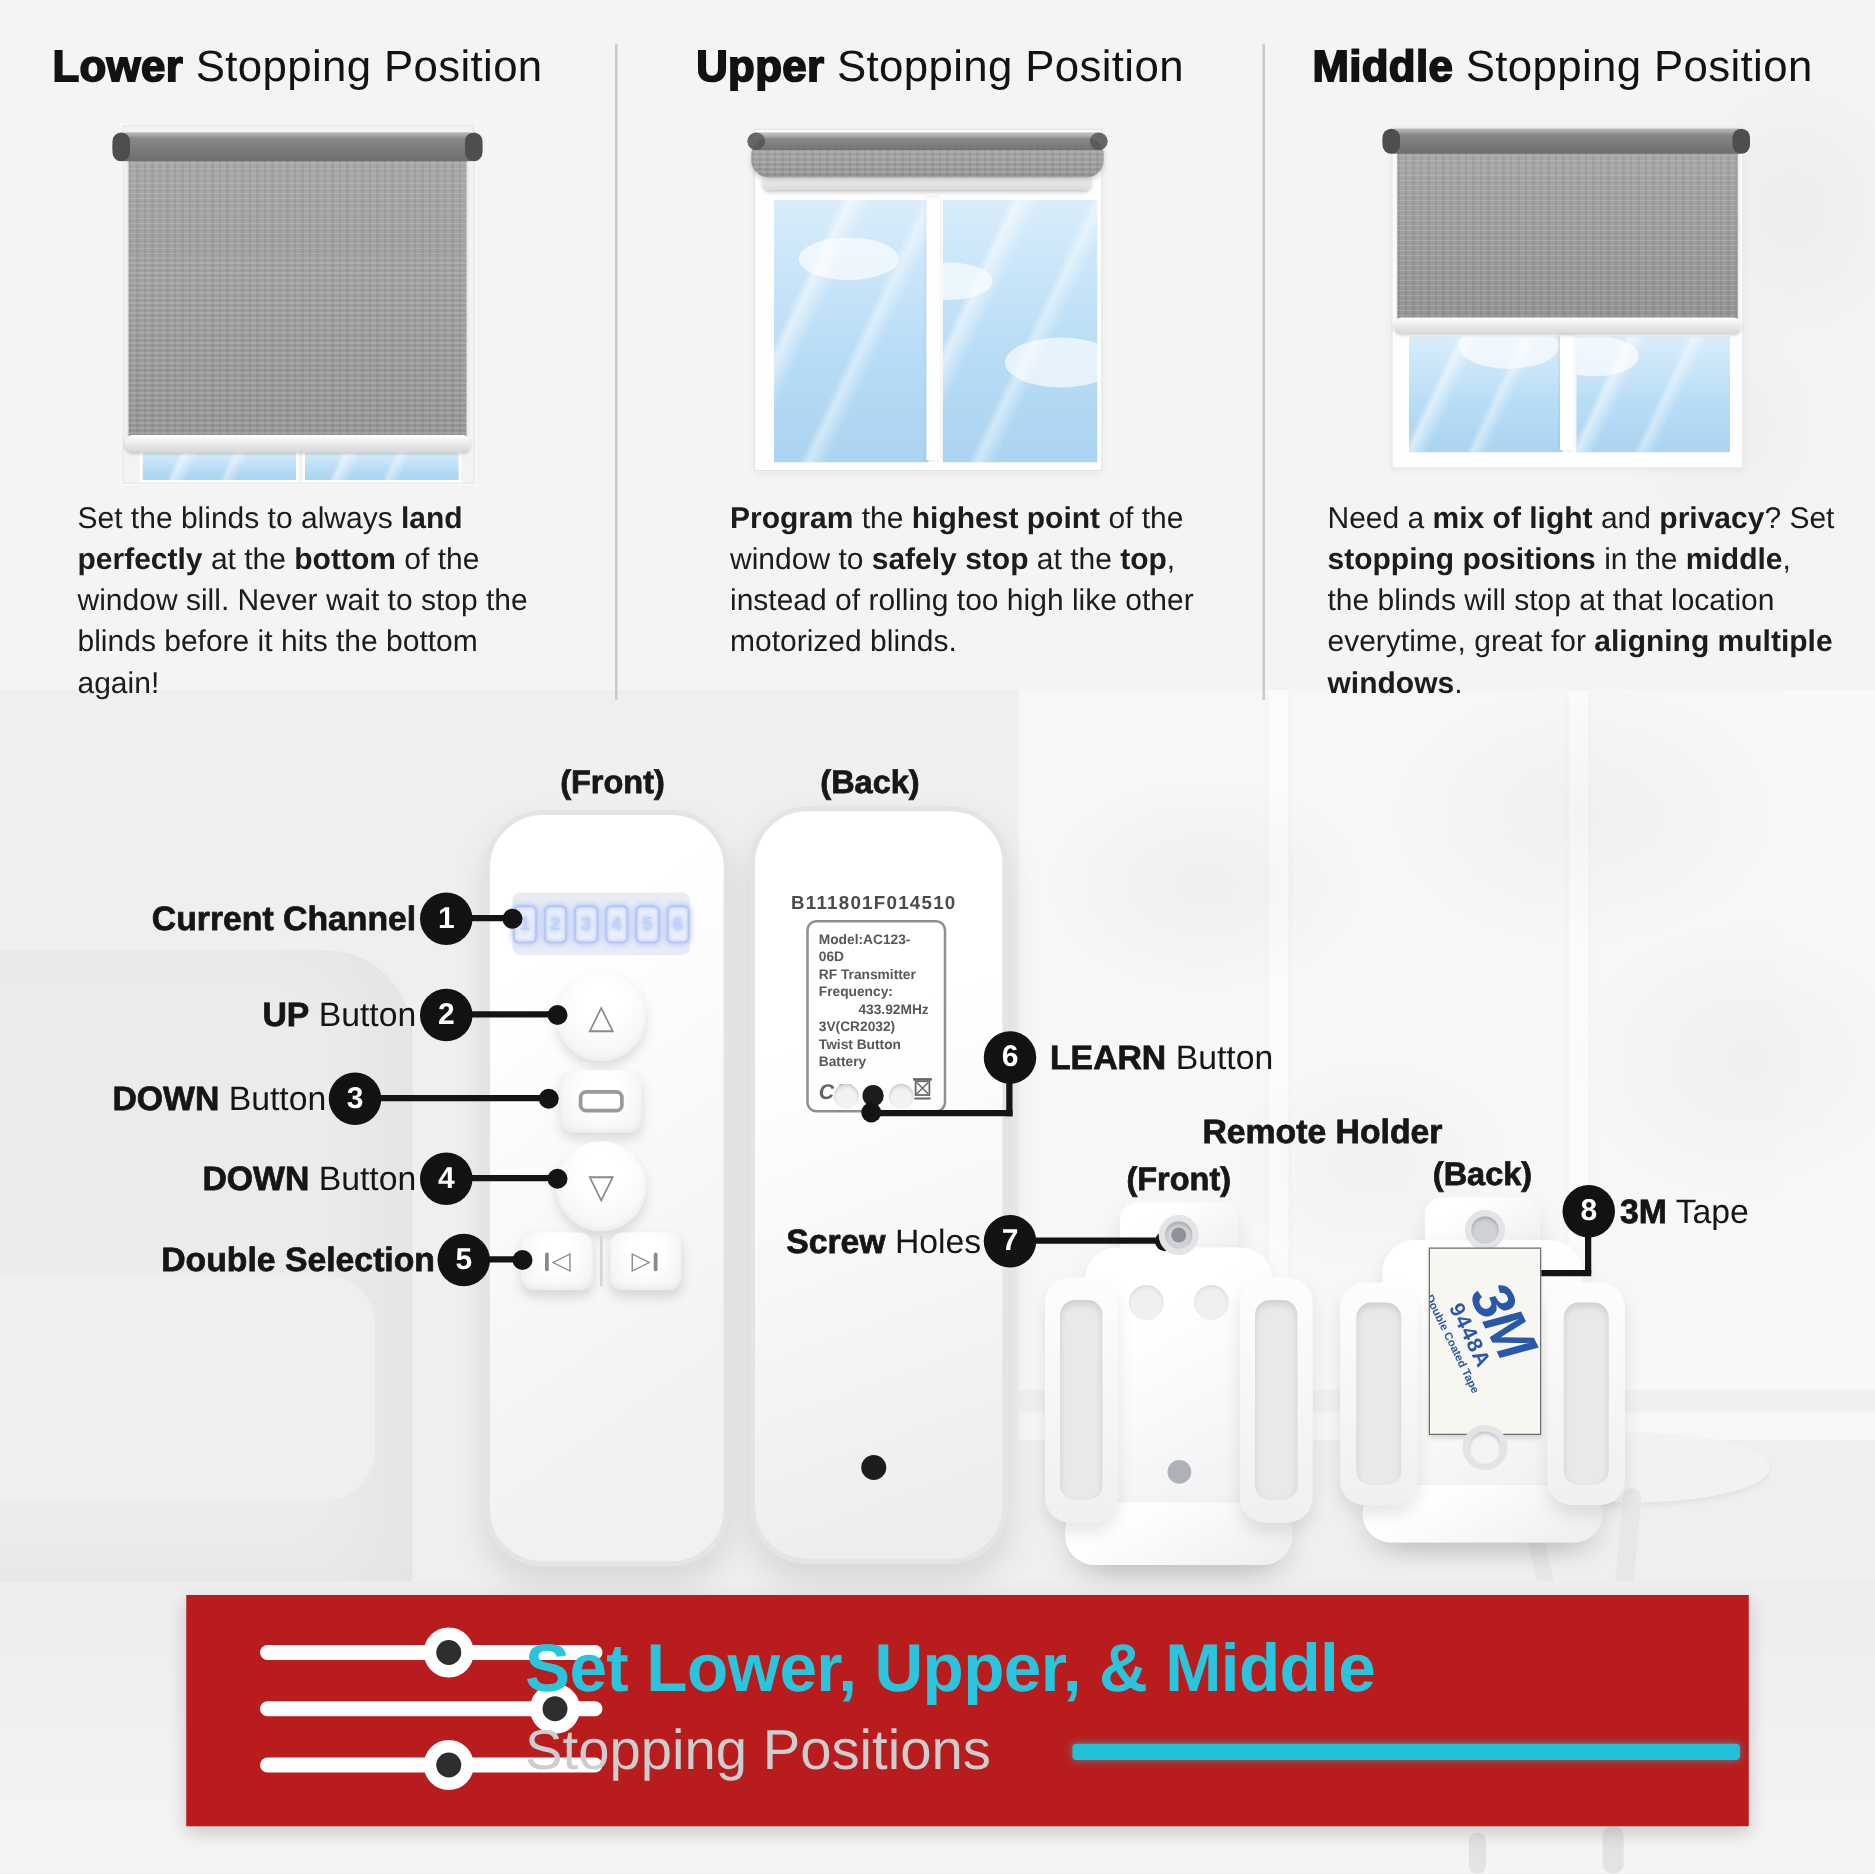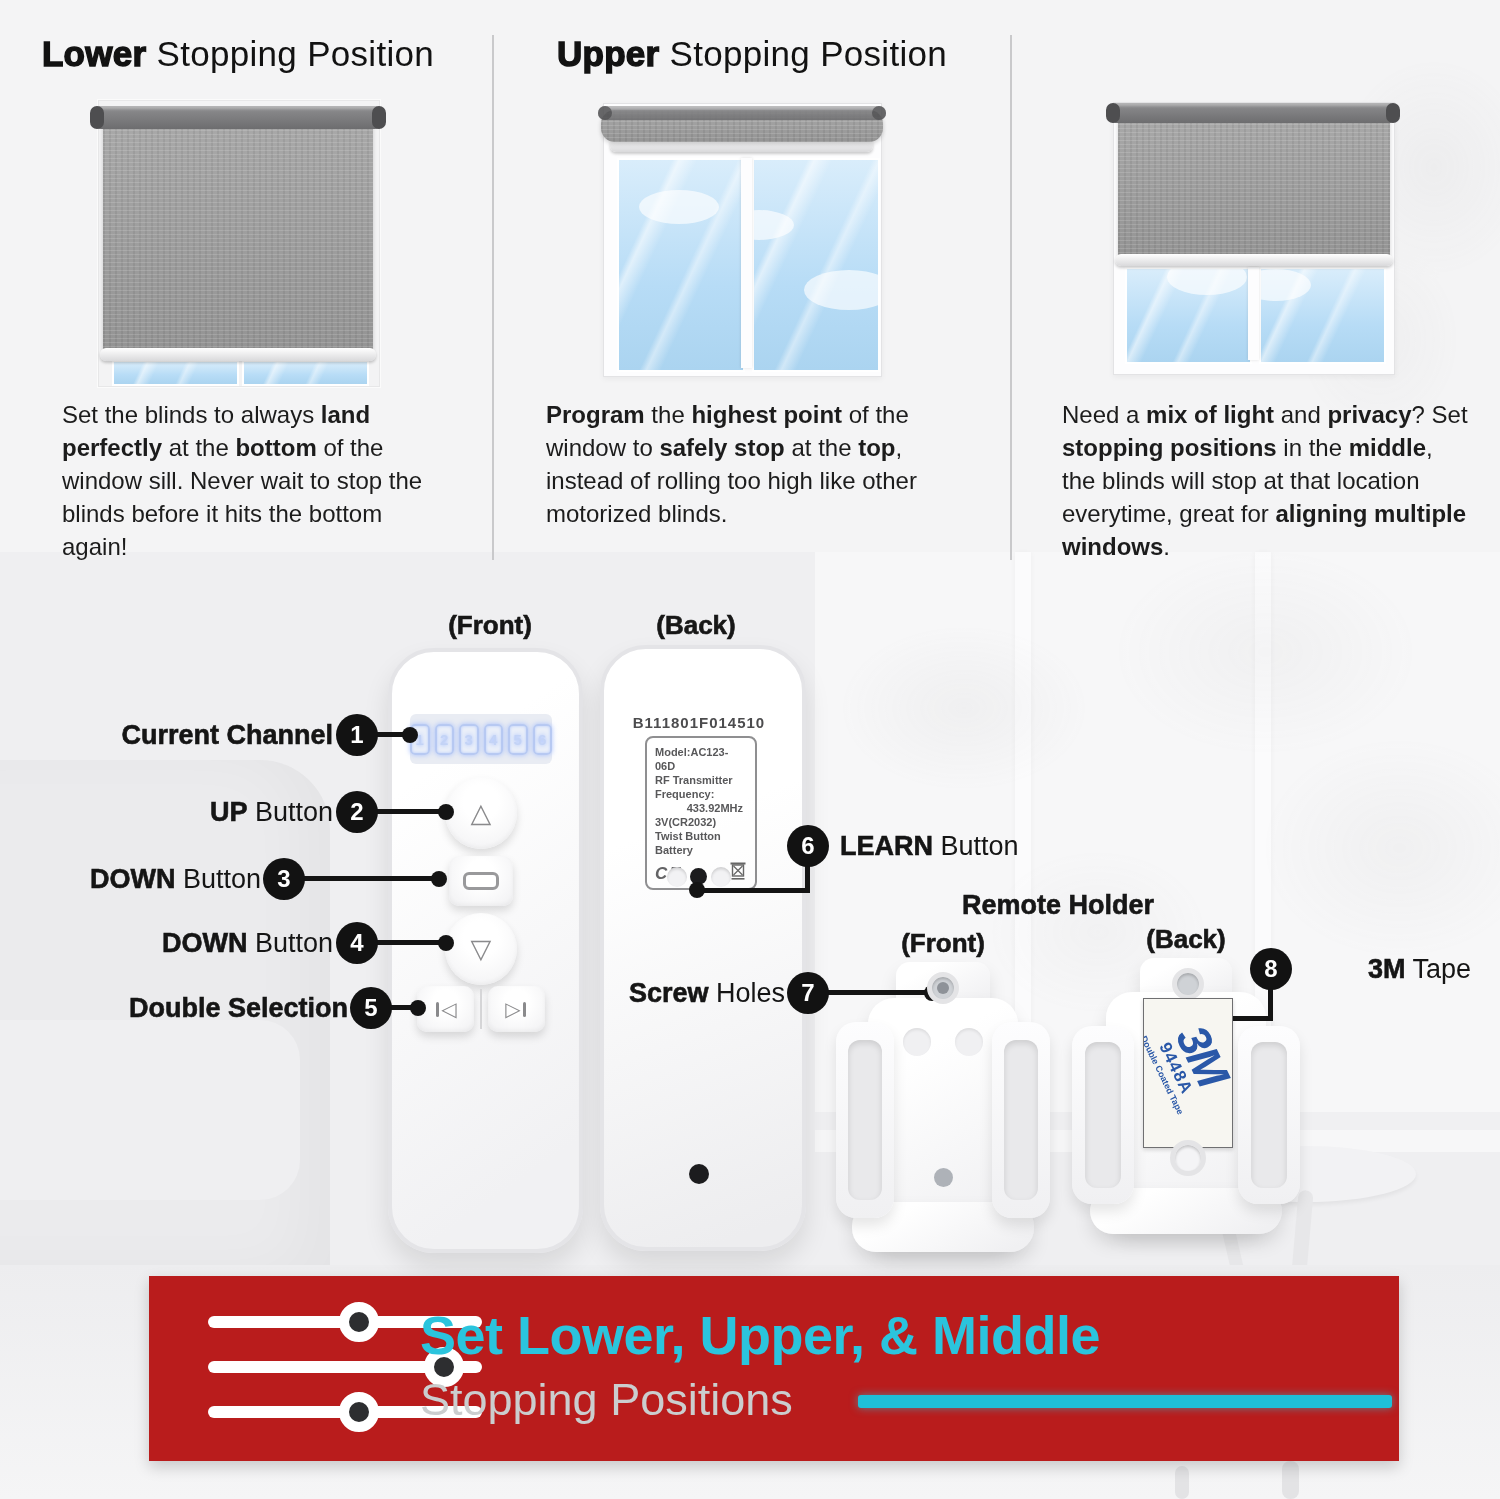--- a/index.html
+++ b/index.html
@@ -141,20 +141,23 @@
 
   <div class="abs divider" style="left:492px;"></div>
   <div class="abs divider" style="left:1010px;"></div>
 
   <div class="abs col-title" style="left:542px;">
     <span class="strong">Upper</span><span class="rest"> Stopping Position</span>
   </div>
   <div class="abs col-title" style="left:28px;">
     <span class="strong">Lower</span><span class="rest"> Stopping Position</span>
   </div>
+  <div class="abs col-title" style="left:1040px;">
+    <span class="strong">Middle</span><span class="rest"> Stopping Position</span>
+  </div>
 
   <div>
     <div class="abs win-wall" style="left:98px;top:100px;width:280px;height:285px;"></div>
     <div class="abs glass" style="left:112px;top:360px;width:123px;height:22px;">
         <div class="streak"></div>
       </div>
     <div class="abs glass" style="left:242px;top:360px;width:123px;height:22px;">
         <div class="streak"></div>
       </div>
     <div class="abs fabric" style="left:103px;top:118px;width:270px;height:233px;"></div>
@@ -199,21 +202,21 @@
     <div class="abs mullion" style="left:1248px;top:267px;width:11px;height:93px;"></div>
     <div class="abs fabric" style="left:1118px;top:114px;width:272px;height:143px;"></div>
     <div class="abs blind-bar" style="left:1115px;top:254px;width:278px;height:12px;"></div>
     <div class="abs roller" style="left:1106px;top:103px;width:294px;height:20px;">
       <div class="abs roller-cap" style="left:0;"></div>
       <div class="abs roller-cap" style="right:0;"></div>
     </div>
   </div>
 
   <div class="abs col-body" style="left:62px;top:398px;width:378px;"><span>Set the blinds to always </span><span class="b">land perfectly</span><span> at the </span><span class="b">bottom</span><span> of the window sill. Never wait to stop the blinds before it hits the bottom again!</span></div>
-  <div class="abs col-body" style="left:546px;top:398px;width:392px;"><span class="b">Program</span><span> the </span><span class="b">highest point</span><span> of the window to </span><span class="b">safely stop</span><span> at the </span><span class="b">top</span><span>, instead of rolling too high like other motorized blinds.</span></div>
+  <div class="abs col-body" style="left:584px;top:398px;width:392px;"><span class="b">Program</span><span> the </span><span class="b">highest point</span><span> of the window to </span><span class="b">safely stop</span><span> at the </span><span class="b">top</span><span>, instead of rolling too high like other motorized blinds.</span></div>
   <div class="abs col-body" style="left:1062px;top:398px;width:410px;"><span>Need a </span><span class="b">mix of light</span><span> and </span><span class="b">privacy</span><span>? Set </span><span class="b">stopping positions</span><span> in the </span><span class="b">middle</span><span>, the blinds will stop at that location everytime, great for </span><span class="b">aligning multiple windows</span><span>.</span></div>
 
   <div class="abs side-label" style="left:390px;top:610px;">(Front)</div>
   <div class="abs side-label" style="left:596px;top:610px;">(Back)</div>
 
   <div class="abs remote" style="left:388px;top:648px;width:187px;height:597px;"></div>
   <div class="abs ch-strip" style="left:410px;top:714px;width:142px;height:50px;">
       <span class="ch-box">1</span>
       <span class="ch-box">2</span>
       <span class="ch-box">3</span>
@@ -317,21 +320,21 @@
     <div class="abs holder-arm" style="left:836px;top:1022px;width:58px;height:196px;">
       <div class="abs holder-slot" style="left:12px;top:18px;width:34px;height:160px;"></div>
     </div>
     <div class="abs holder-arm" style="left:992px;top:1022px;width:58px;height:196px;">
       <div class="abs holder-slot" style="left:12px;top:18px;width:34px;height:160px;"></div>
     </div>
     <div class="abs holder-part" style="left:852px;top:1202px;width:182px;height:50px;border-radius:24px;"></div>
   </div>
 
   <div class="abs badge" style="left:1250px;top:948px;">8</div>
-  <div class="abs callout-label" style="left:1368px;top:952px;"><span class="b">3M</span><span> Tape</span></div>
+  <div class="abs callout-label" style="left:1296px;top:952px;"><span class="b">3M</span><span> Tape</span></div>
   <div class="abs cline" style="left:1268px;top:988px;width:5px;height:31px;"></div>
   <div class="abs cline" style="left:1210px;top:1016px;width:63px;height:5px;"></div>
   <div class="abs cdot" style="left:1202px;top:1010px;"></div>
 
   <div>
     <div class="abs holder-part" style="left:1140px;top:958px;width:92px;height:46px;border-radius:14px;"></div>
     <div class="abs screw-ring" style="left:1172px;top:968px;width:22px;height:22px;"></div>
     <div class="abs holder-part" style="left:1106px;top:992px;width:160px;height:238px;border-radius:26px;"></div>
     <div class="abs tape" style="left:1143px;top:998px;width:88px;height:148px;">
       <div class="tape-rot">

